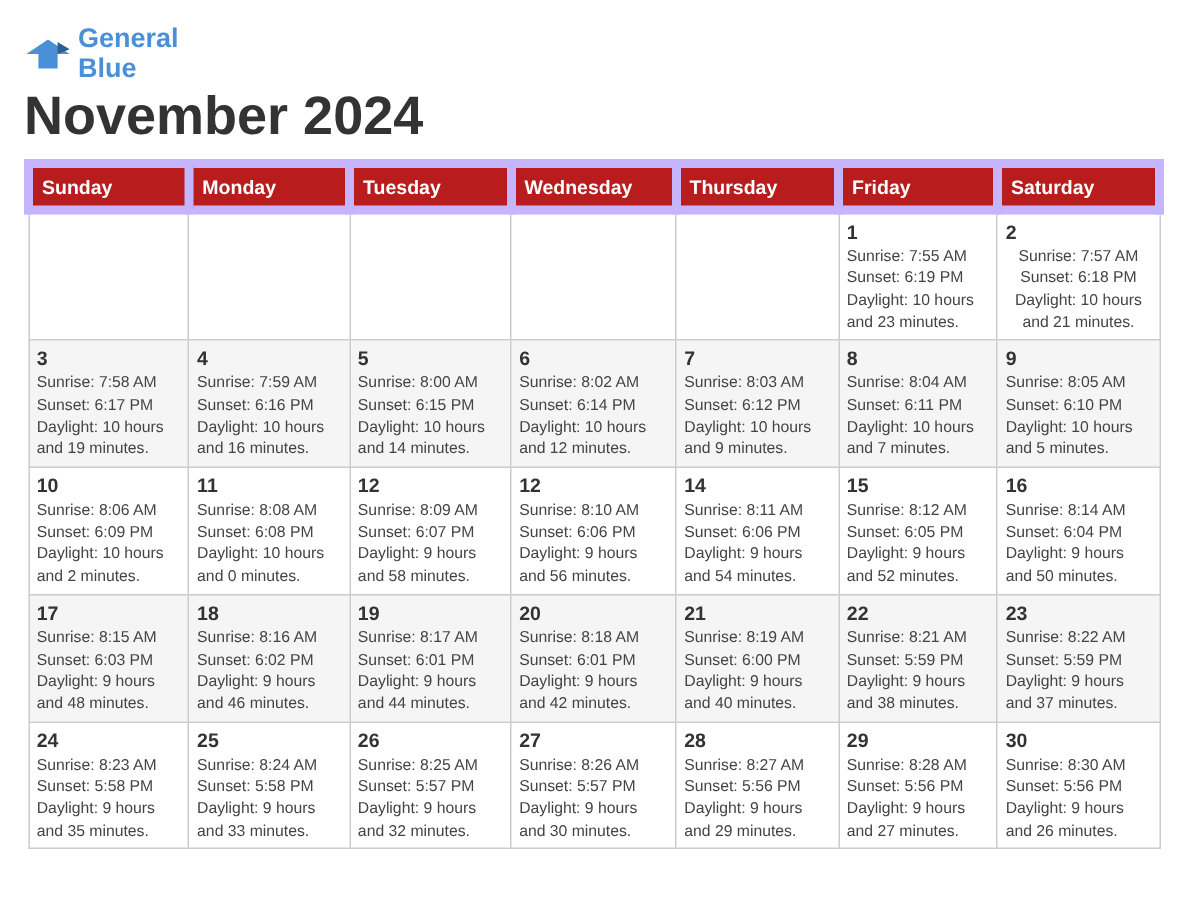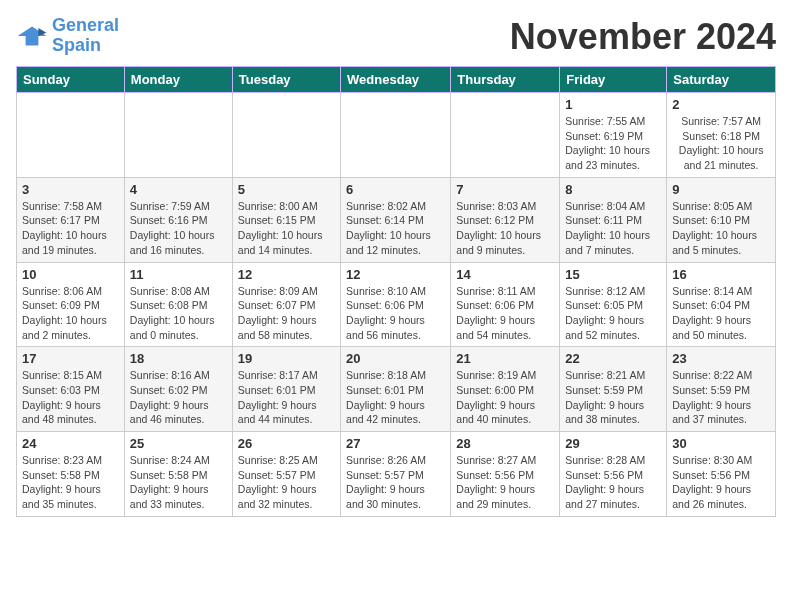--- a/index.html
+++ b/index.html
@@ -8,20 +8,21 @@
       background: #fff;
       width: 792px;
       min-height: 612px;
       padding: 16px;
     }
     .header {
       display: flex;
       align-items: flex-start;
       justify-content: space-between;
       margin-bottom: 4px;
+      flex-direction: column;
     }
     .logo {
       display: flex;
       align-items: center;
       gap: 4px;
     }
     .logo-text {
       font-size: 18px;
       font-weight: bold;
       color: #333;
@@ -46,27 +47,27 @@
       font-size: 15px;
       color: #555;
       font-weight: bold;
     }
     .calendar {
       width: 100%;
       border-collapse: collapse;
       margin-top: 8px;
     }
     .calendar th {
-      background: #0f766e;
+      background: #b91c1c;
       color: #fff;
       font-size: 13px;
       font-weight: bold;
       padding: 5px 6px;
       text-align: left;
-      border: 1px solid #c4b5fd;
+      border: 6px solid #c4b5fd;
       margin-top: 20px;
     }
     .calendar td {
       border: 1px solid #ccc;
       vertical-align: top;
       padding: 4px 5px;
       width: 113px;
       min-height: 80px;
       background: #fff;
     }
@@ -93,21 +94,21 @@
 <body>
 
 <div class="header">
   <div class="logo">
     <svg class="logo-bird" viewBox="0 0 40 40">
       <polygon points="20,8 38,20 28,20 28,32 12,32 12,20 2,20" fill="#4a90d9"></polygon>
       <polygon points="28,10 38,16 28,20" fill="#2a6090"></polygon>
     </svg>
     <div class="logo-text">
       <div><span>General</span></div>
-      <div><span style="color:#4a90d9">Spain</span></div>
+      <div><span style="color:#4a90d9">Blue</span></div>
     </div>
   </div>
   <div class="title-block">
     <div class="month-title">November 2024</div>
   </div>
 </div>
 
 <table class="calendar">
   <thead>
     <tr>

